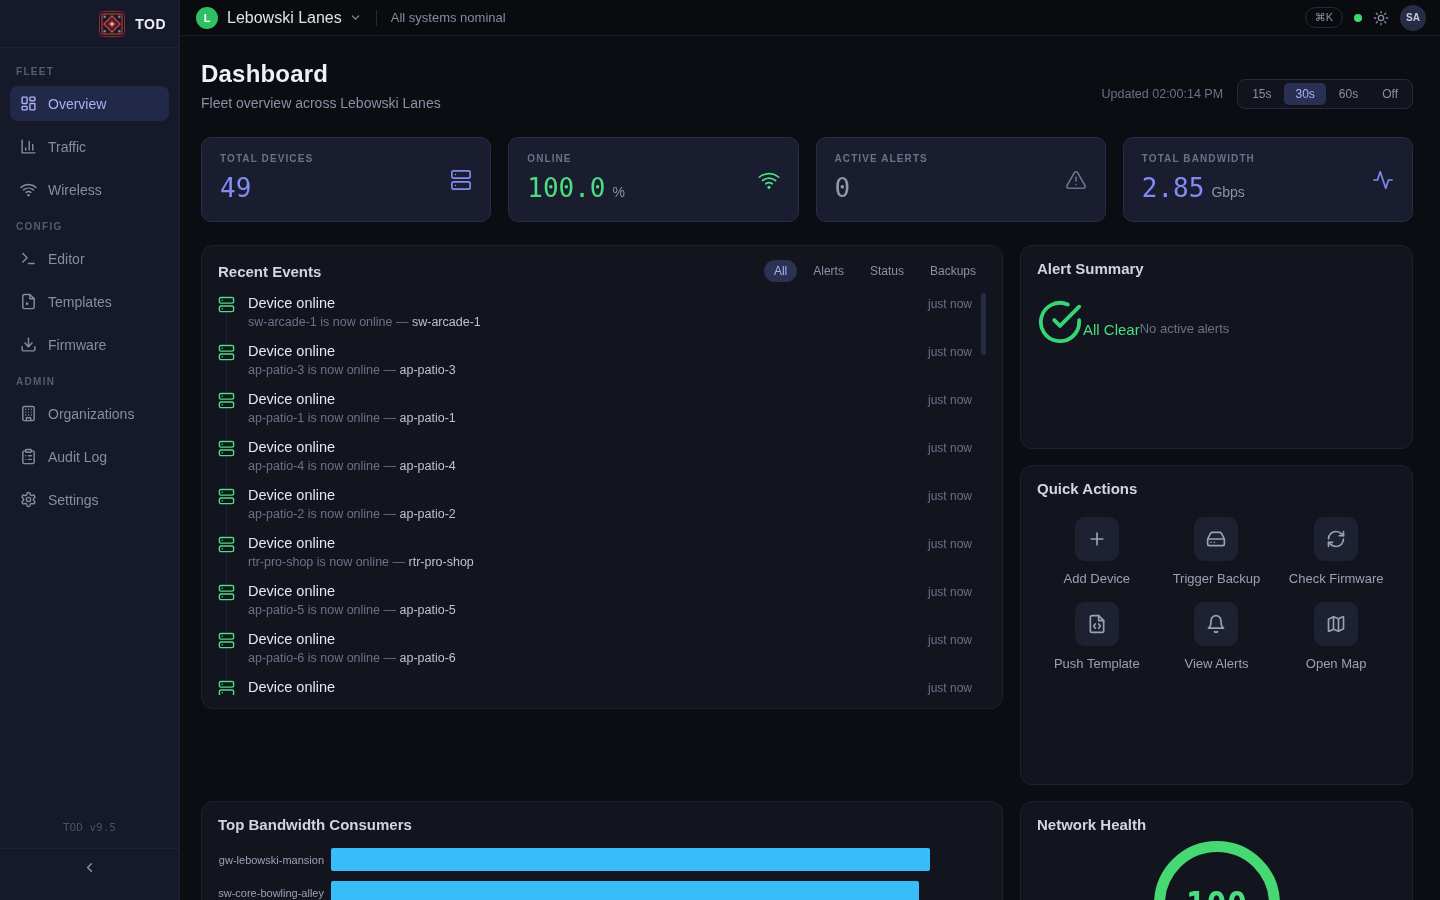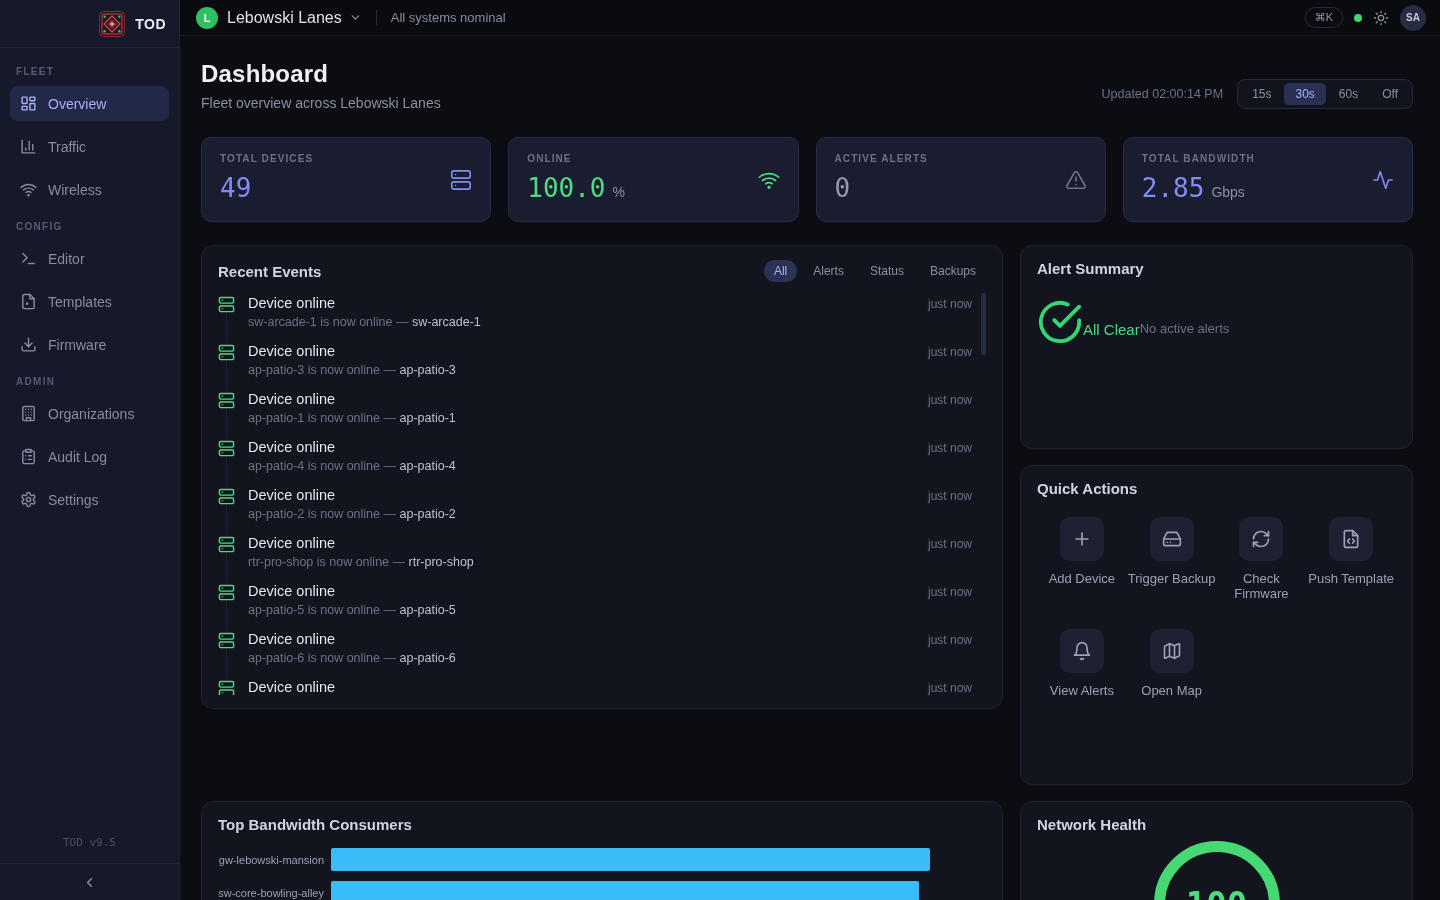--- a/index.html
+++ b/index.html
@@ -29,21 +29,21 @@
     color:#565b75; margin:14px 6px 9px;
   }
   .nav-section-label:first-child { margin-top:6px; }
   .nav-item {
     display:flex; align-items:center; gap:11px;
     padding:9px 10px; border-radius:8px; margin-bottom:8px;
     color:#878ca2; font-size:14px; cursor:pointer;
   }
   .nav-item svg { width:17px; height:17px; flex:none; }
   .nav-item.active { background:#222848; color:#a7b1f5;align-items:center; }
-  .sidebar-footer { position:absolute; bottom:0; left:0; right:0; }
+  .sidebar-footer { position:absolute; bottom:15px; left:0; right:0; }
   .sidebar-version {
     text-align:center; font-size:11px; color:#4c5166;
     padding-bottom:14px;
   }
   .sidebar-collapse {
     border-top:1px solid #1f2335; height:37px;
     display:flex; align-items:center; justify-content:center;
     color:#8a90a6; cursor:pointer;
   }
 
@@ -152,21 +152,21 @@
 
   
   .right-col { display:flex; flex-direction:column; gap:16px; }
   .alert-panel { height:204px; }
   .alert-center { display:flex; flex-direction:row; align-items:center; margin-top:22px; }
   .alert-check { color:#35d575; }
   .alert-status { color:#4ade80; font-size:15px; font-weight:500; margin-top:11px; }
   .alert-detail { color:#6c7188; font-size:13px; margin-top:9px; }
 
   .qa-panel { height:320px; }
-  .qa-grid { display:grid; grid-template-columns:1fr 1fr 1fr 1fr; row-gap:28px; margin-top:20px;text-align:center; }
+  .qa-grid { display:grid; grid-template-columns:1fr 1fr 1fr; row-gap:16px; margin-top:20px; }
   .qa-item { display:flex; flex-direction:column; align-items:center; cursor:pointer; }
   .qa-icon-btn {
     width:44px; height:44px; border-radius:10px; background:#1e2132;
     display:flex; align-items:center; justify-content:center; color:#9aa0b5;
   }
   .qa-icon-btn svg { width:20px; height:20px; }
   .qa-label { font-size:13px; color:#9aa0b5; margin-top:10px; }
 
   
   .grid-bottom { display:grid; grid-template-columns:1fr 393px; gap:17px; margin-top:16px; align-items:start; }

